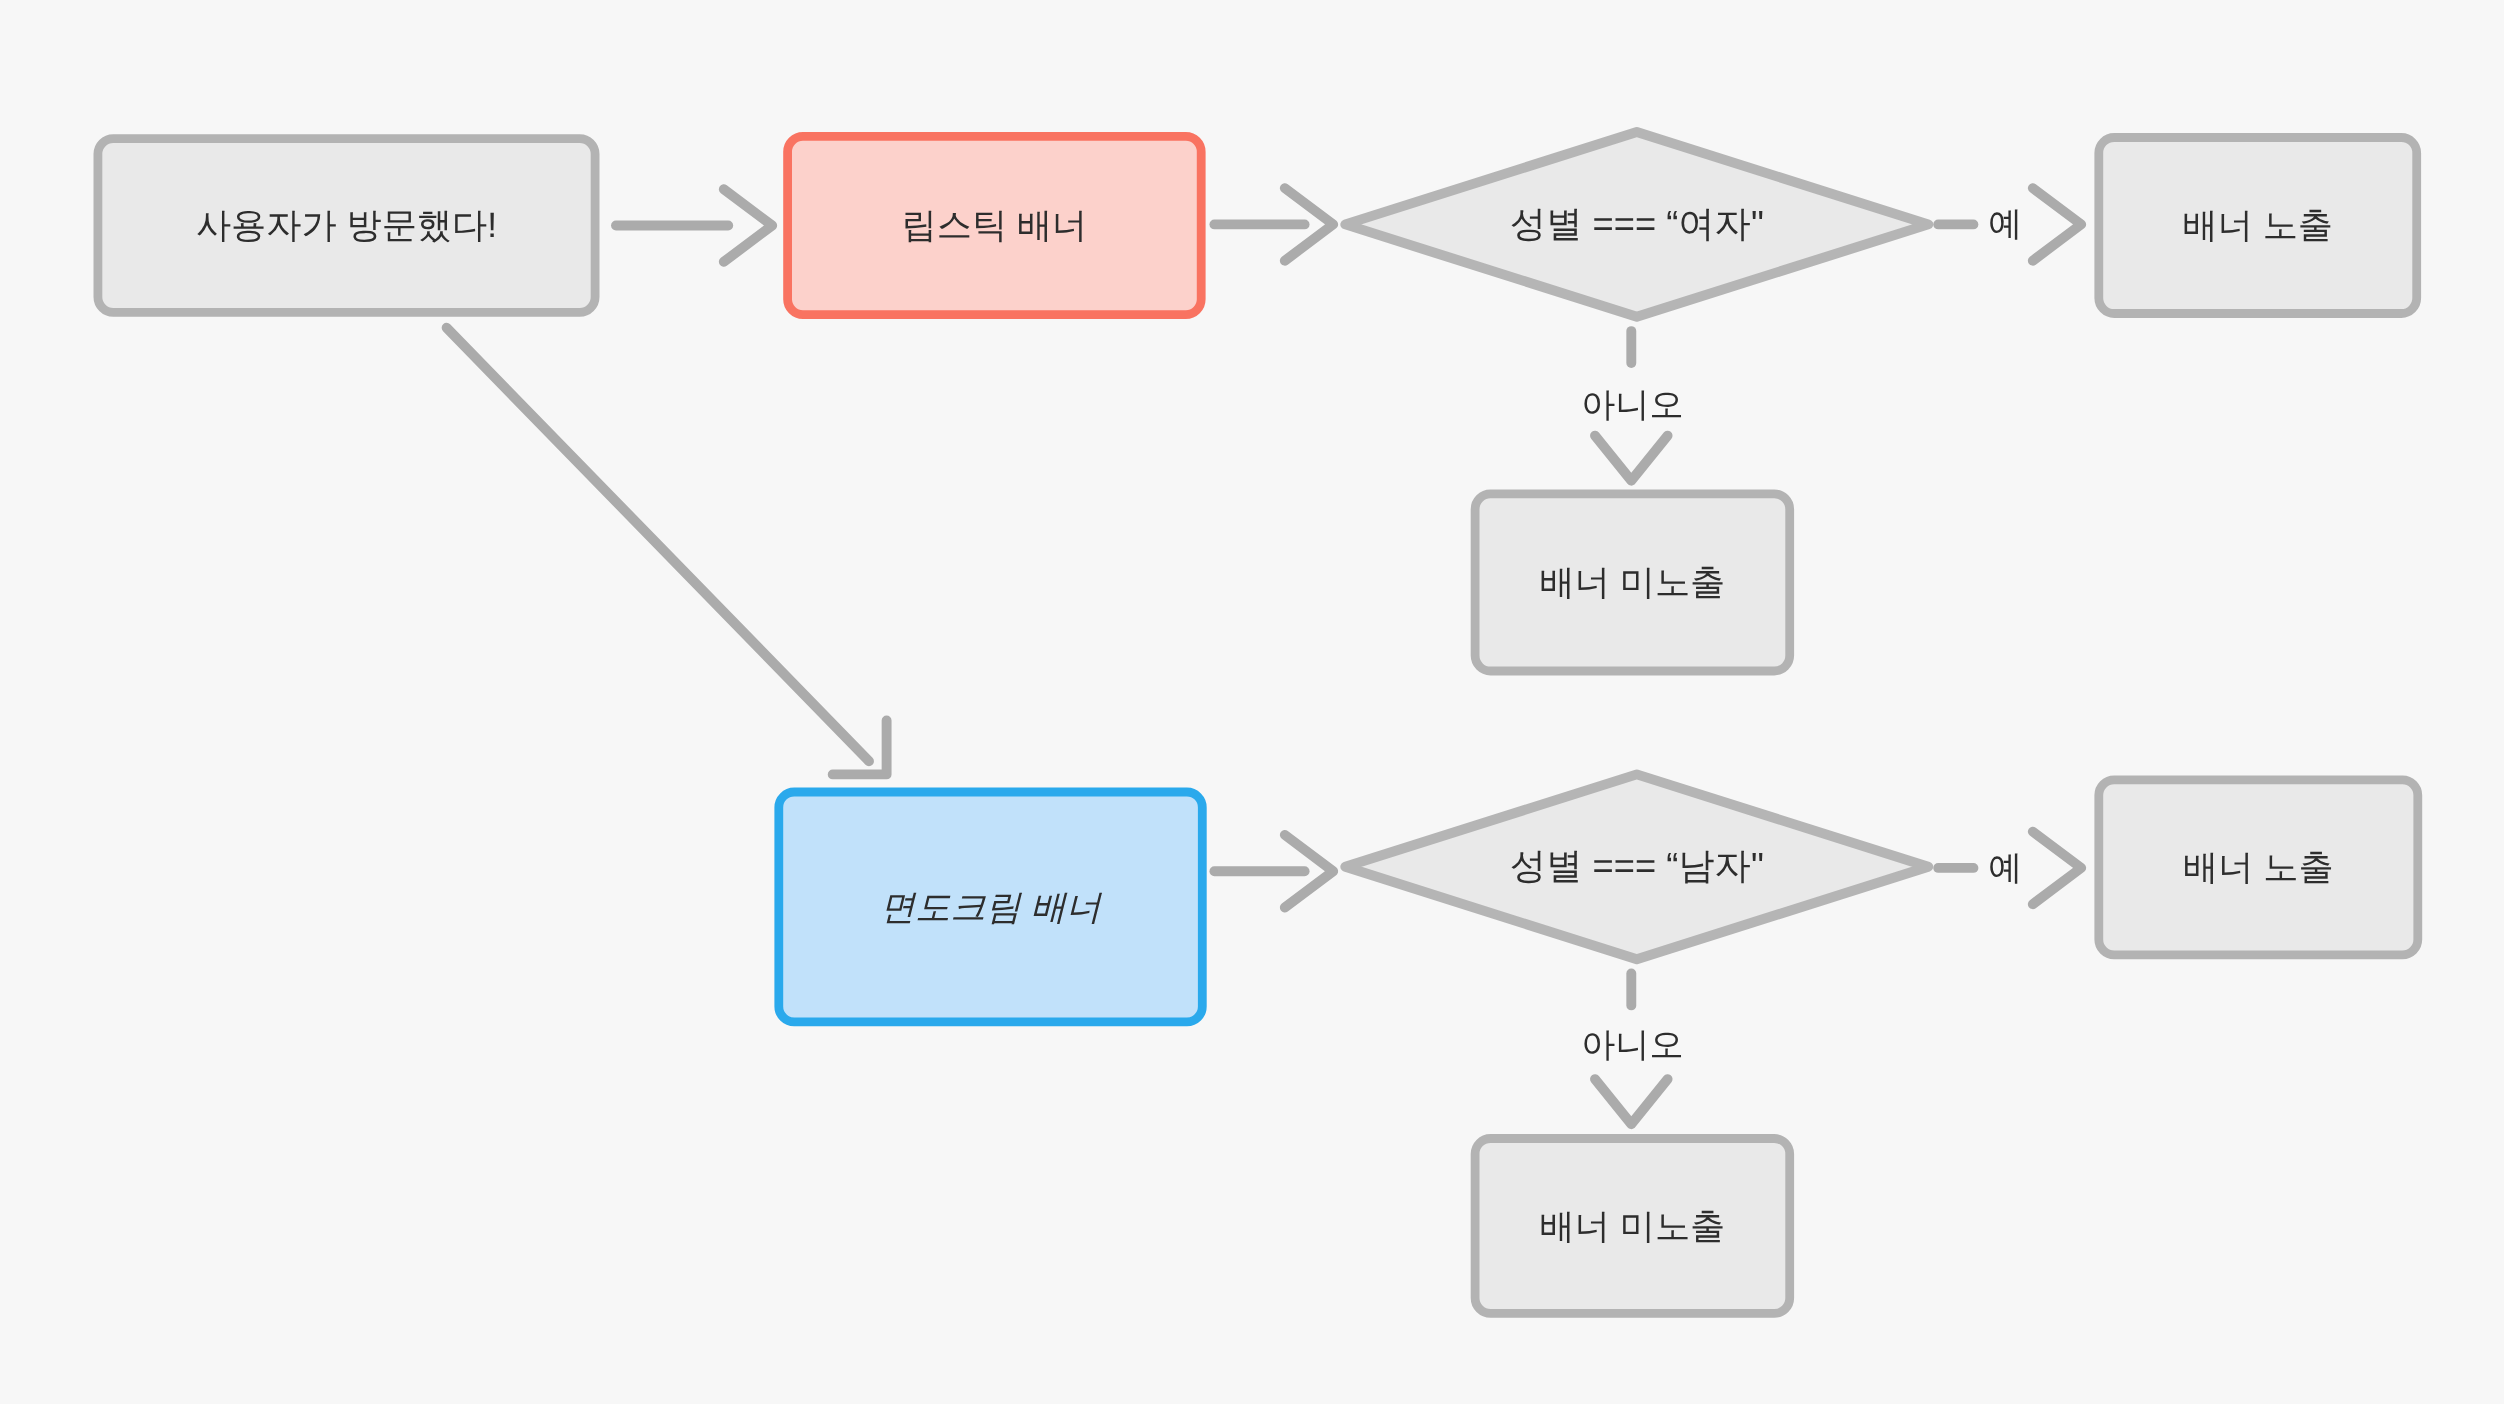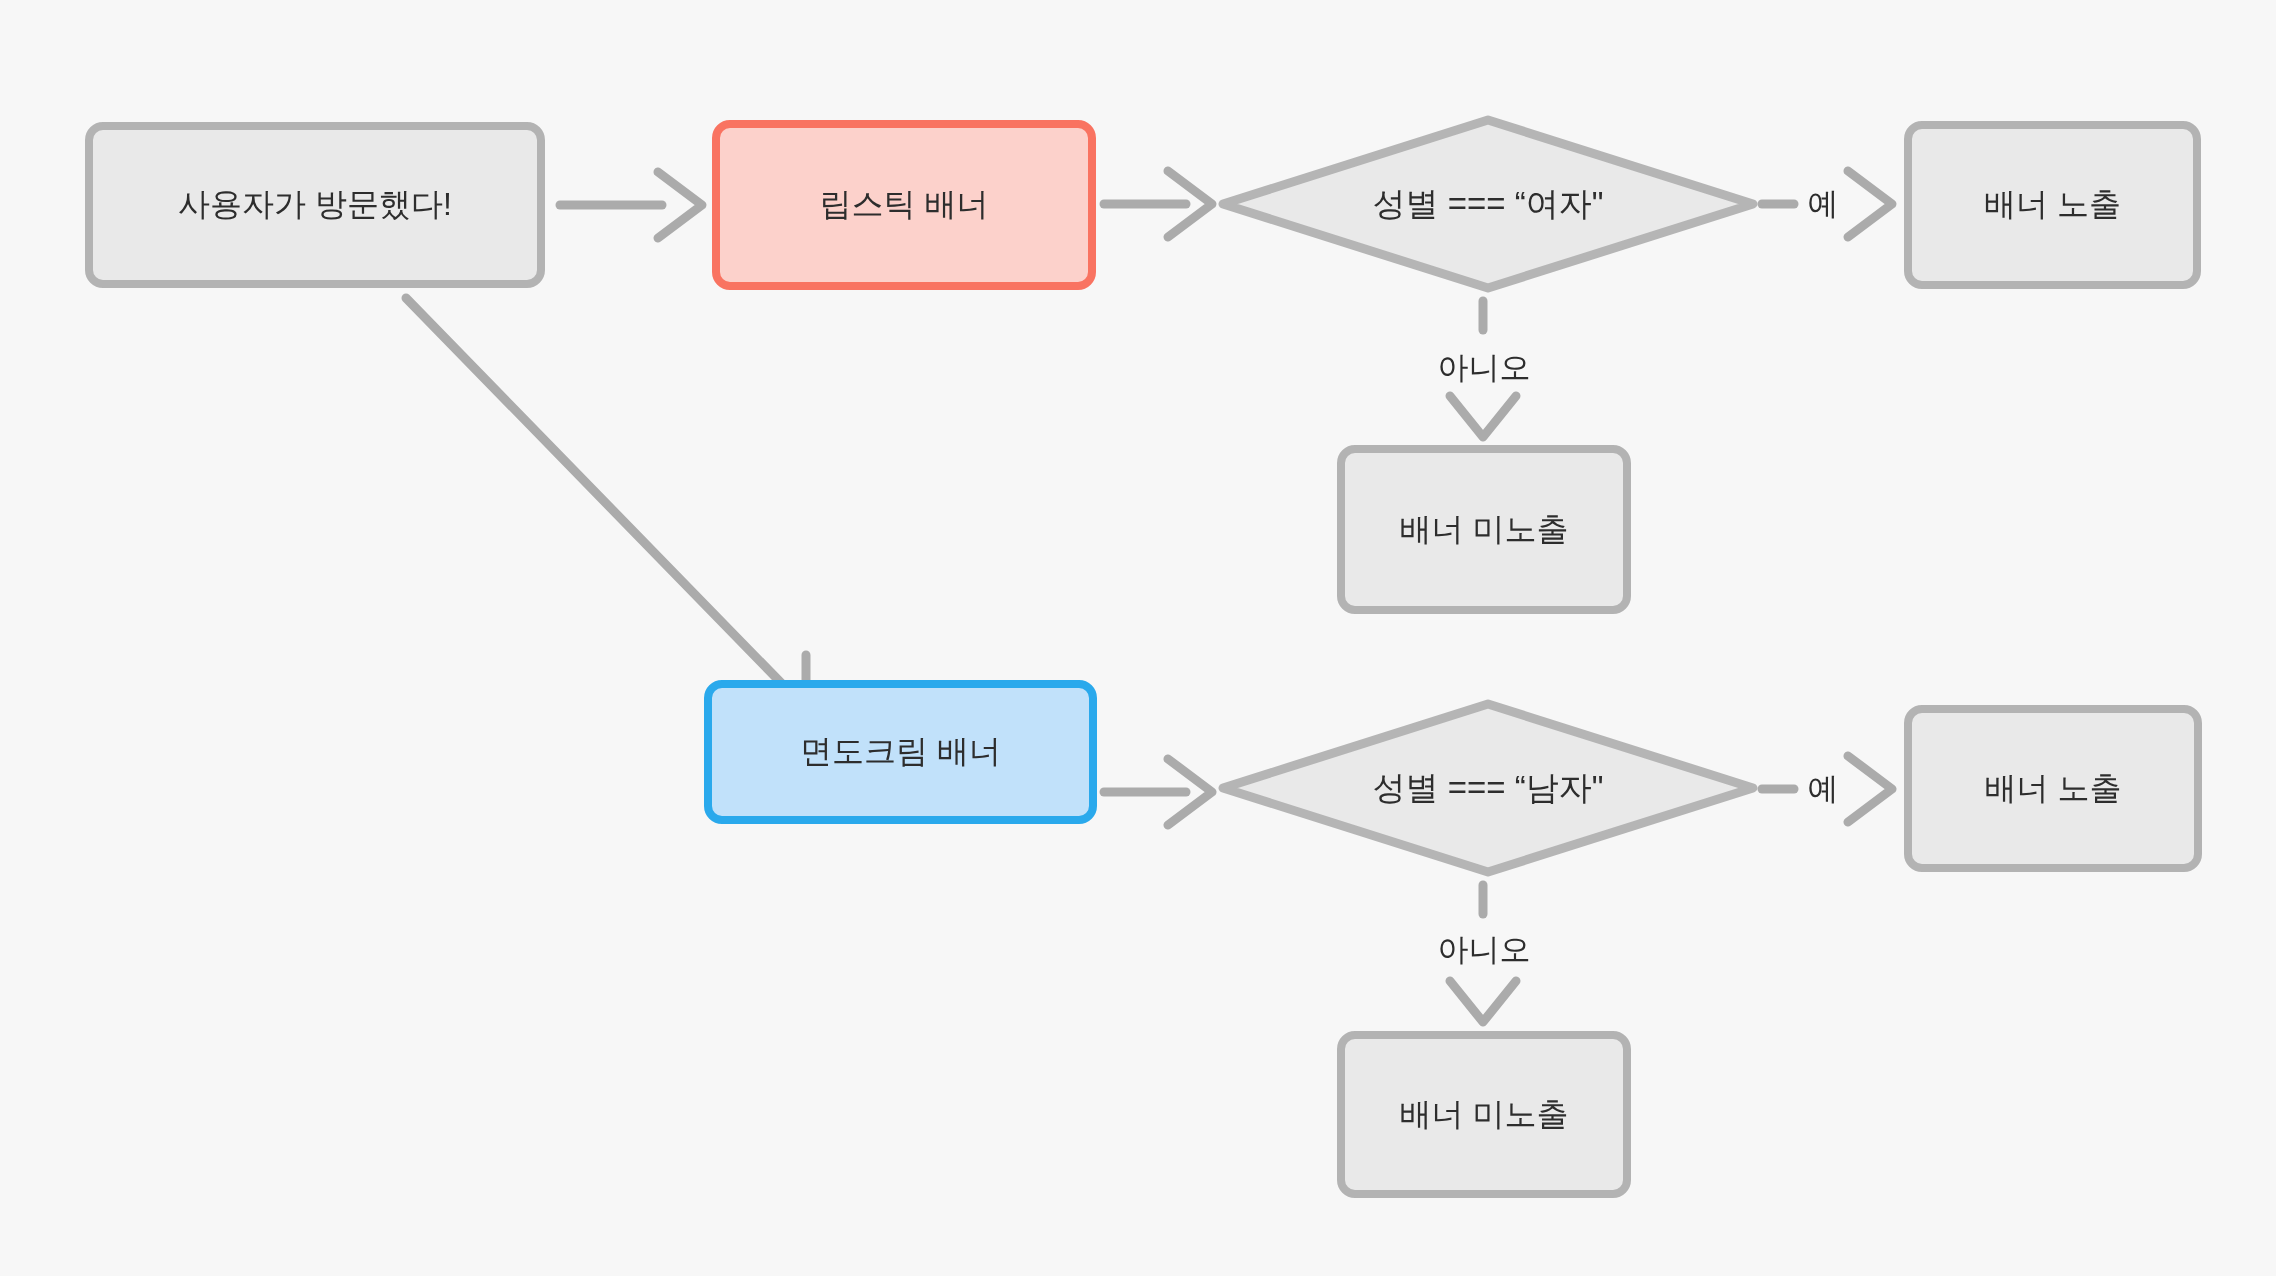--- a/index.html
+++ b/index.html
@@ -46,21 +46,21 @@
     font-size: 32px;
     color: #2d2d2d;
   }
   .node.red  { background: #fcd1cb; border-color: #f97361; }
   .node.blue { background: #c1e1fa; border-color: #2aa9ec; }
 
   .node-start   { left: 85px;   top: 122px;  width: 460px; height: 166px; }
   .node-lip     { left: 712px;  top: 120px;  width: 384px; height: 170px; }
   .node-show1   { left: 1904px; top: 121px;  width: 297px; height: 168px; }
   .node-hide1   { left: 1337px; top: 445px;  width: 294px; height: 169px; }
-  .node-shave   { left: 704px;  top: 680px;  width: 393px; height: 144px; }
+  .node-shave   { left: 704px;  top: 716px;  width: 393px; height: 217px; font-style: italic; }
   .node-show2   { left: 1904px; top: 705px;  width: 298px; height: 167px; }
   .node-hide2   { left: 1337px; top: 1031px; width: 294px; height: 167px; }
 
   .diamond-label {
     position: absolute;
     transform: translate(-50%, -50%);
     font-size: 33px;
     white-space: nowrap;
     color: #2d2d2d;
   }

